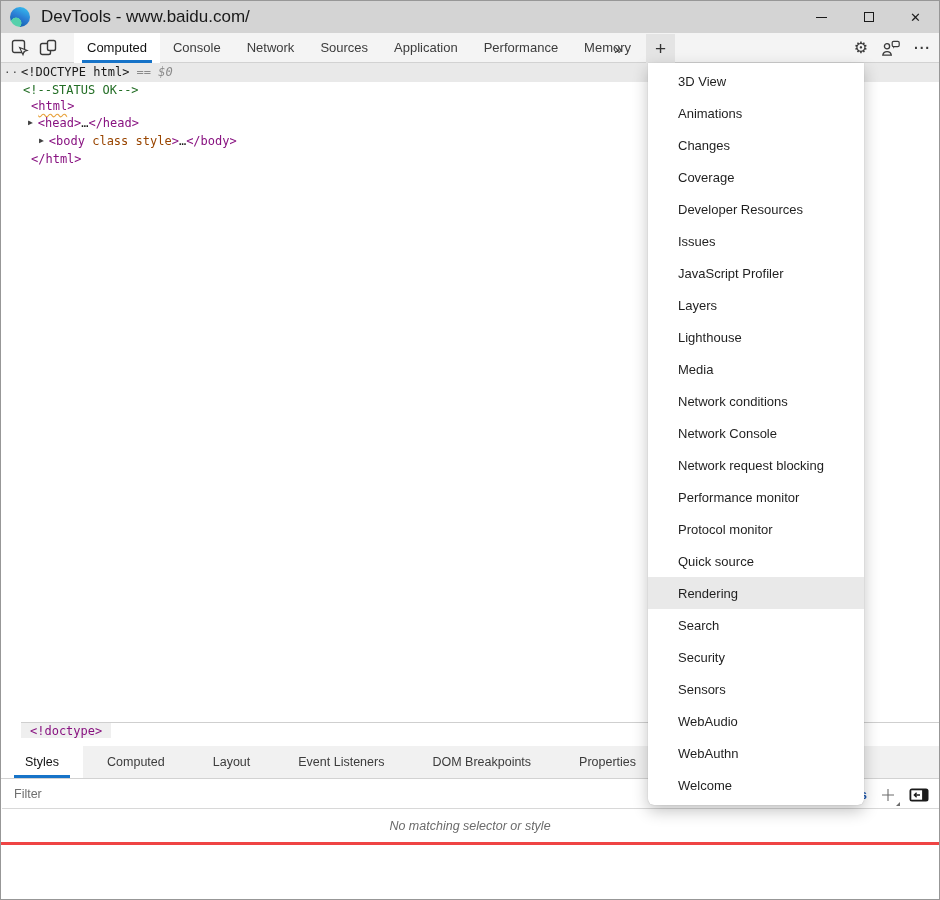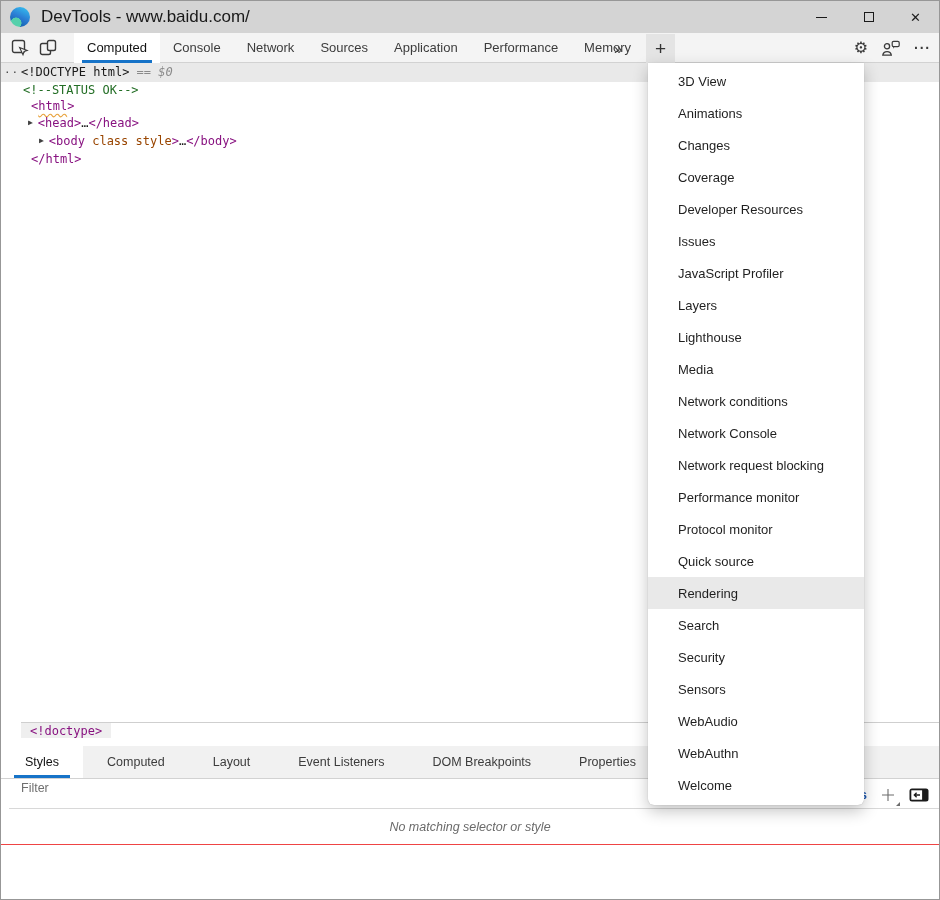--- a/index.html
+++ b/index.html
@@ -75,35 +75,35 @@
       padding:0 9px; font-family:"DejaVu Sans Mono", monospace; }
 
   .styles-tabs{ position:absolute; top:745px; left:0; right:0; height:33px; background:#f1f1f1;
       border-bottom:1px solid #d2d2d2; display:flex; }
   .stab{ padding:0 24px; font-size:12.5px; color:#3c3c3c; display:flex; align-items:center;
       position:relative; white-space:nowrap; }
   .stab.active{ background:#fff; color:#121212; }
   .stab.active::after{ content:""; position:absolute; left:13px; right:13px; bottom:0;
       height:3px; background:#1673c8; }
 
-  .filter-bar{ position:absolute; top:779px; left:8px; right:0; height:29px; background:#fff;
-      border-bottom:1px solid #d8d8d8; display:flex; align-items:flex-start; }
+  .filter-bar{ position:absolute; top:779px; left:1px; right:0; height:29px; background:#fff;
+      border-bottom:1px solid #d8d8d8; display:flex; align-items:center; }
   .filter-input{ border:none; outline:none; background:transparent; font-size:12.5px;
       margin-left:10px; width:300px; color:#333; font-family:"Liberation Sans",sans-serif; }
   .filter-input::placeholder{ color:#6f6f6f; opacity:1; }
   .filter-right{ position:absolute; right:10px; top:0; height:29px; display:flex;
       align-items:center; gap:12px; }
   .partial-s{ color:#1a56b0; font-size:12px; font-weight:700; }
   .plus-btn{ position:relative; width:18px; height:18px; display:flex; align-items:center;
       justify-content:center; }
   .plus-caret{ position:absolute; right:-3px; bottom:-2px; width:0; height:0;
       border-left:4px solid transparent; border-bottom:4px solid #6d6d6d; }
 
   .empty-row{ position:absolute; top:808px; left:0; right:0; height:36px;
-      border-bottom:1px solid #ef4444; display:flex; align-items:center; justify-content:center; }
+      border-bottom:3px solid #ef4444; display:flex; align-items:center; justify-content:center; }
   .empty-msg{ font-style:italic; color:#6b6b6b; font-size:12.5px; }
 </style>
 </head>
 <body>
 
 <div class="window">
 
   <div class="titlebar">
     <div class="edge-logo"></div>
     <div class="title-text">DevTools - www.baidu.com/</div>

